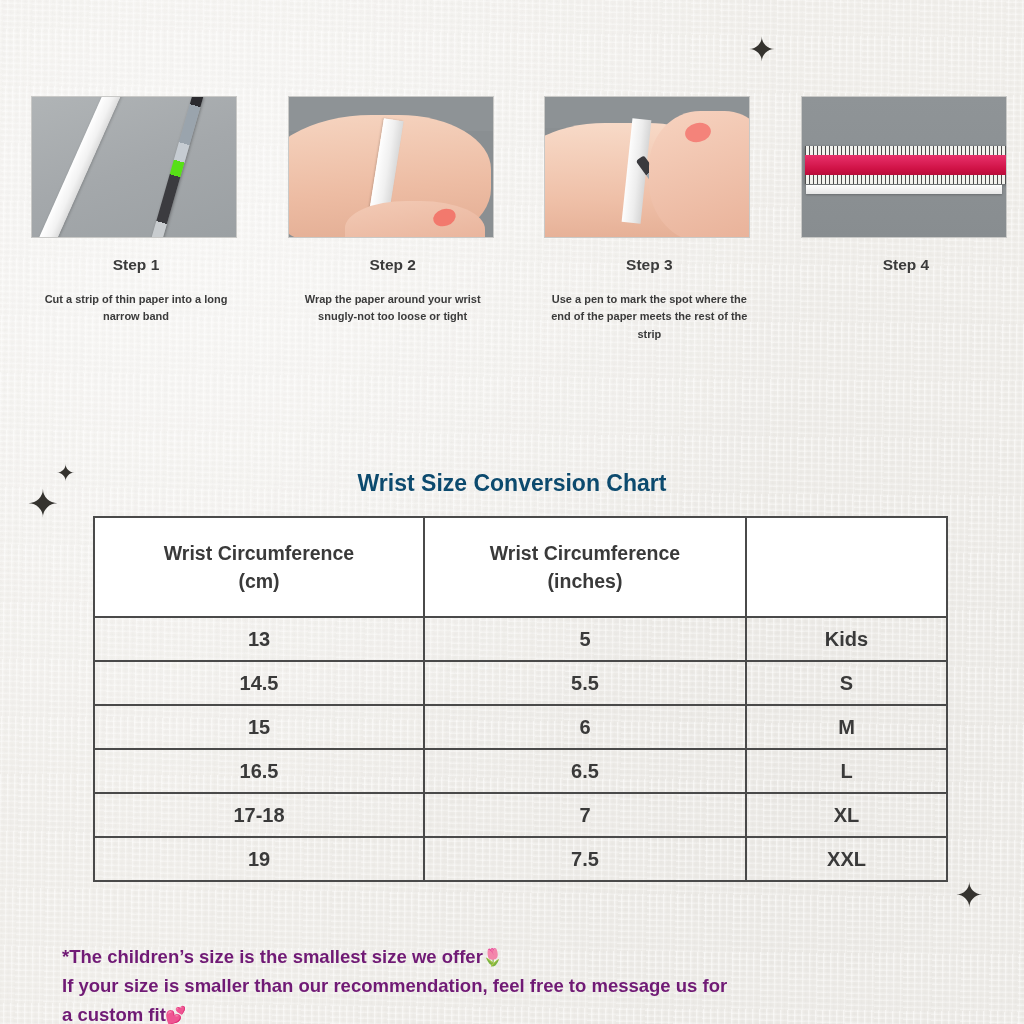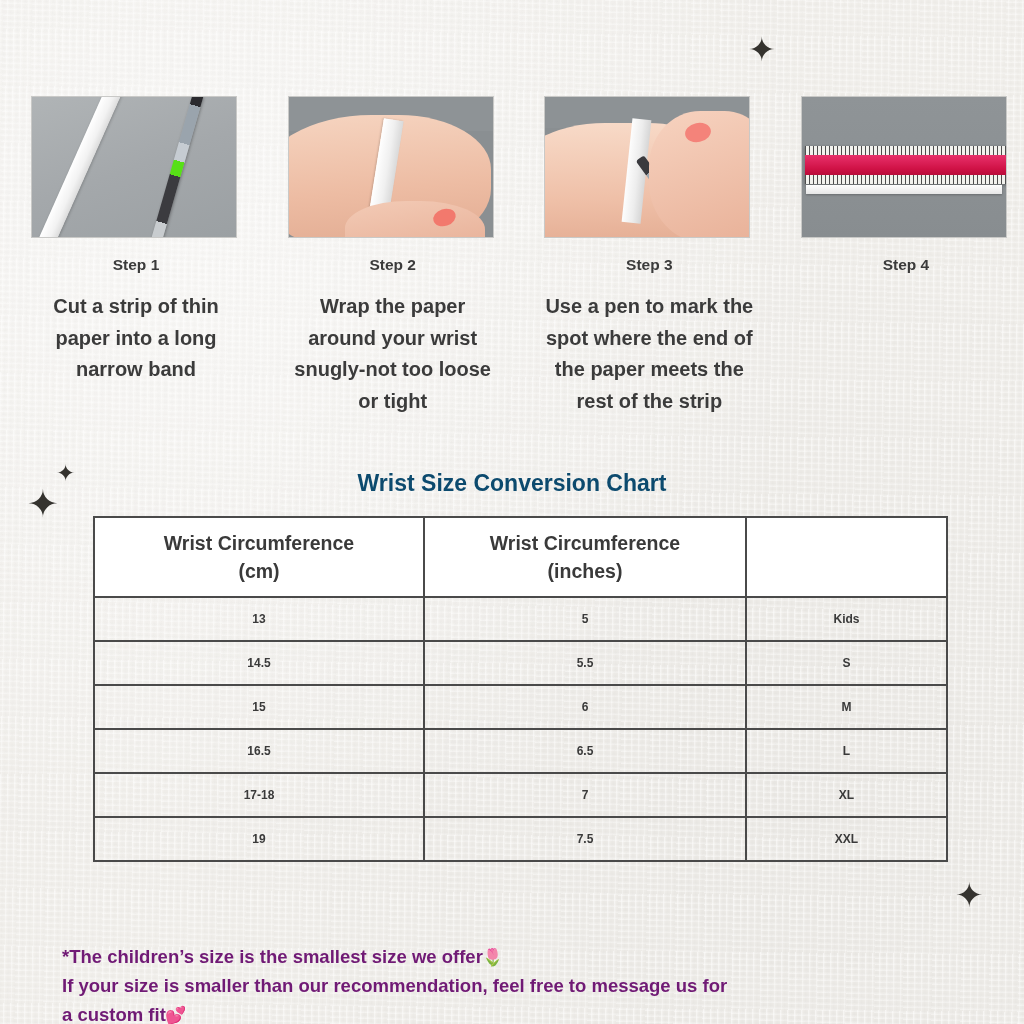--- a/index.html
+++ b/index.html
@@ -79,21 +79,21 @@
   .step-caption {
     margin-top: 18px;
     text-align: center;
     font-size: 15.5px;
     font-weight: bold;
     color: #3b3b3b;
   }
   .step-desc {
     margin-top: 17px;
     text-align: center;
-    font-size: 20px;
+    font-size: 11px;
     font-weight: bold;
     line-height: 1.58;
     color: #3b3b3b;
   }
 
   
   .ph1 { background: linear-gradient(160deg,#b0b4b6 0%, #a4a8ab 50%, #9ba0a3 100%); }
   .ph1 .strip {
     position: absolute;
     width: 17px; height: 230px;
@@ -243,29 +243,29 @@
     table-layout: fixed;
   }
   .size-table td, .size-table th {
     border: 2px solid #4a4a4a;
     text-align: center;
     font-weight: bold;
     color: #3a3a3a;
   }
   .size-table thead th {
     background: #ffffff;
-    height: 80px;
+    height: 100px;
     font-size: 19.5px;
     line-height: 1.45;
     padding: 10px 10px;
   }
   .size-table tbody td {
     background: transparent;
     height: 44px;
-    font-size: 12px;
+    font-size: 20px;
   }
   .col-cm     { width: 330px; }
   .col-inch   { width: 322px; }
   .col-label  { width: 201px; }
 
   
   .footer-note {
     position: absolute;
     top: 903px;
     left: 62px;

